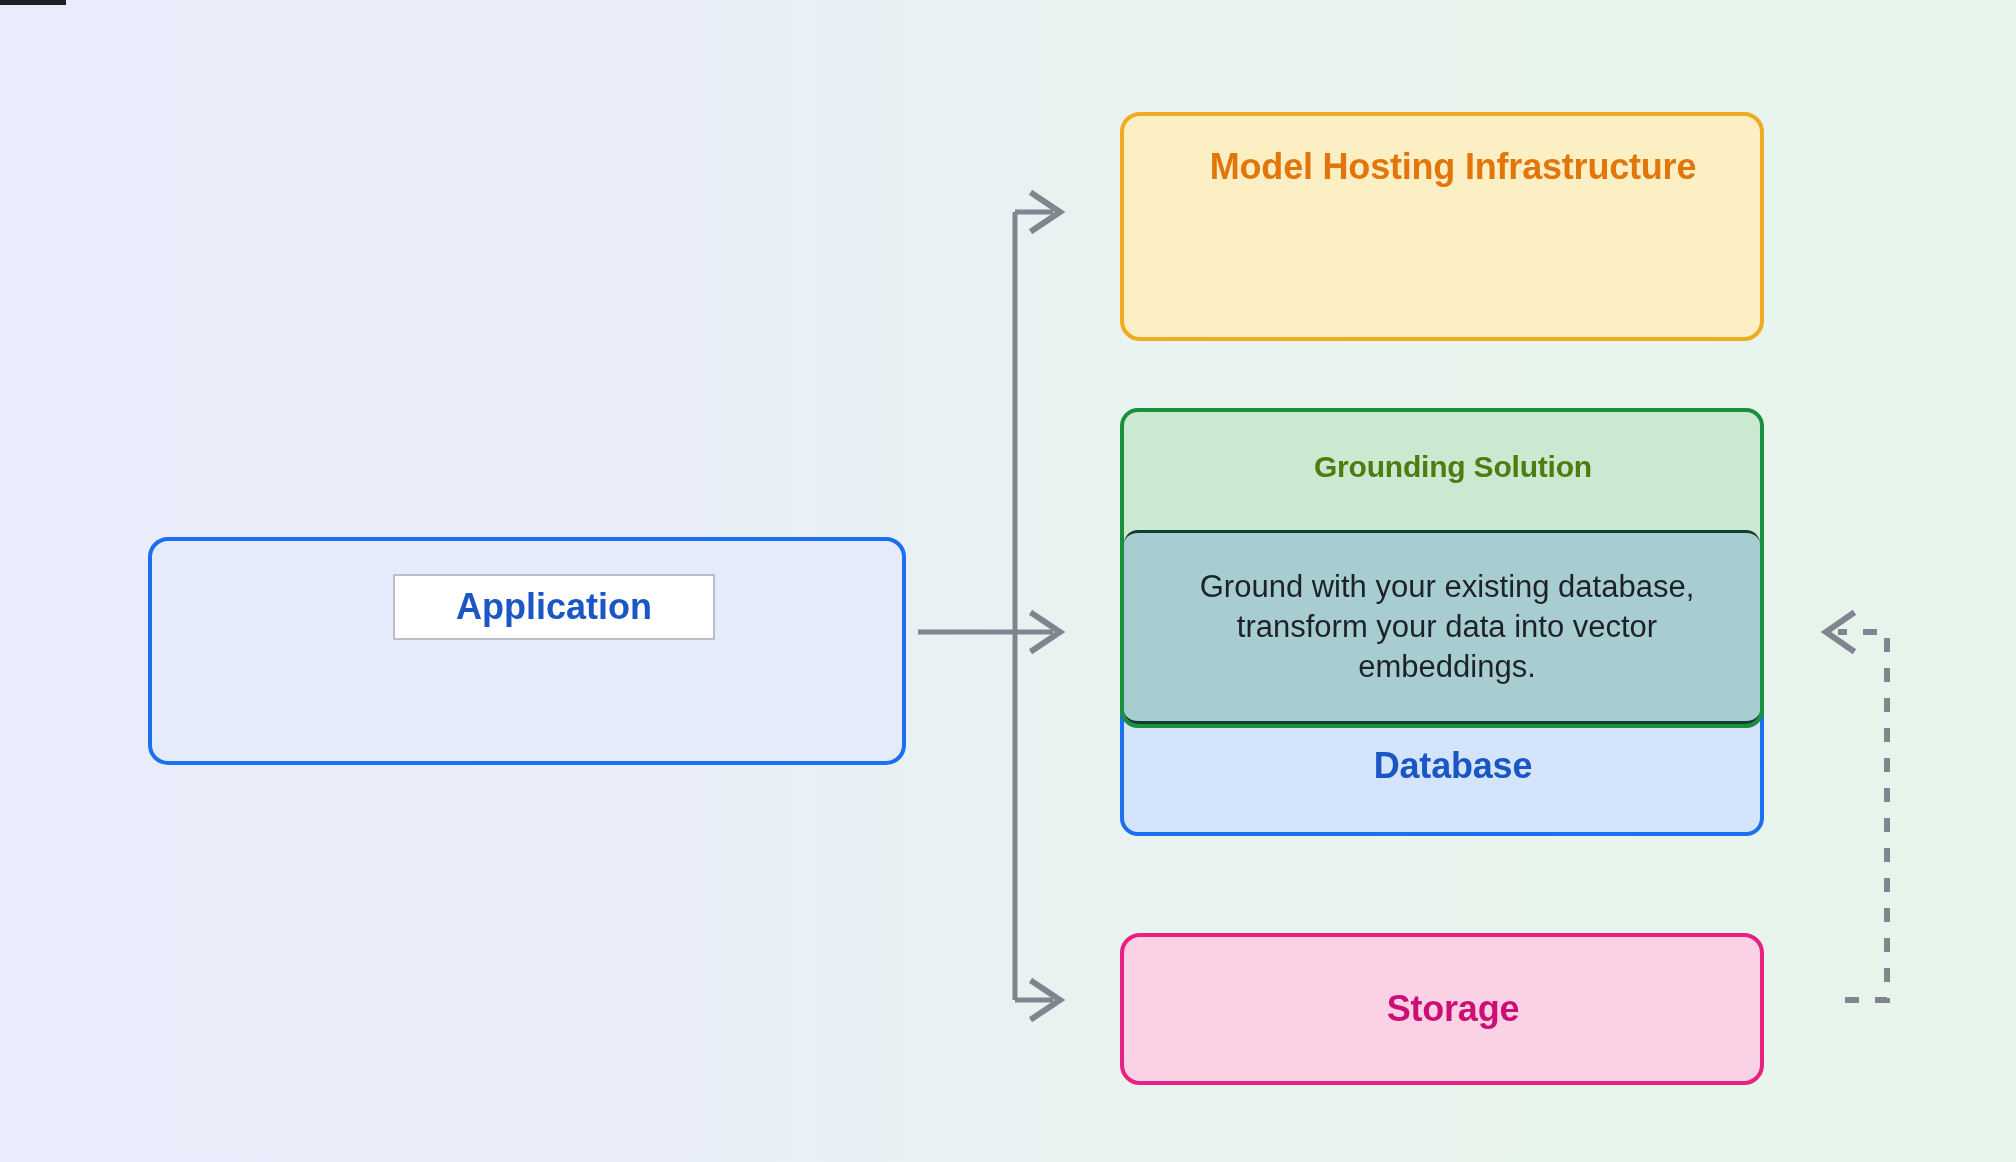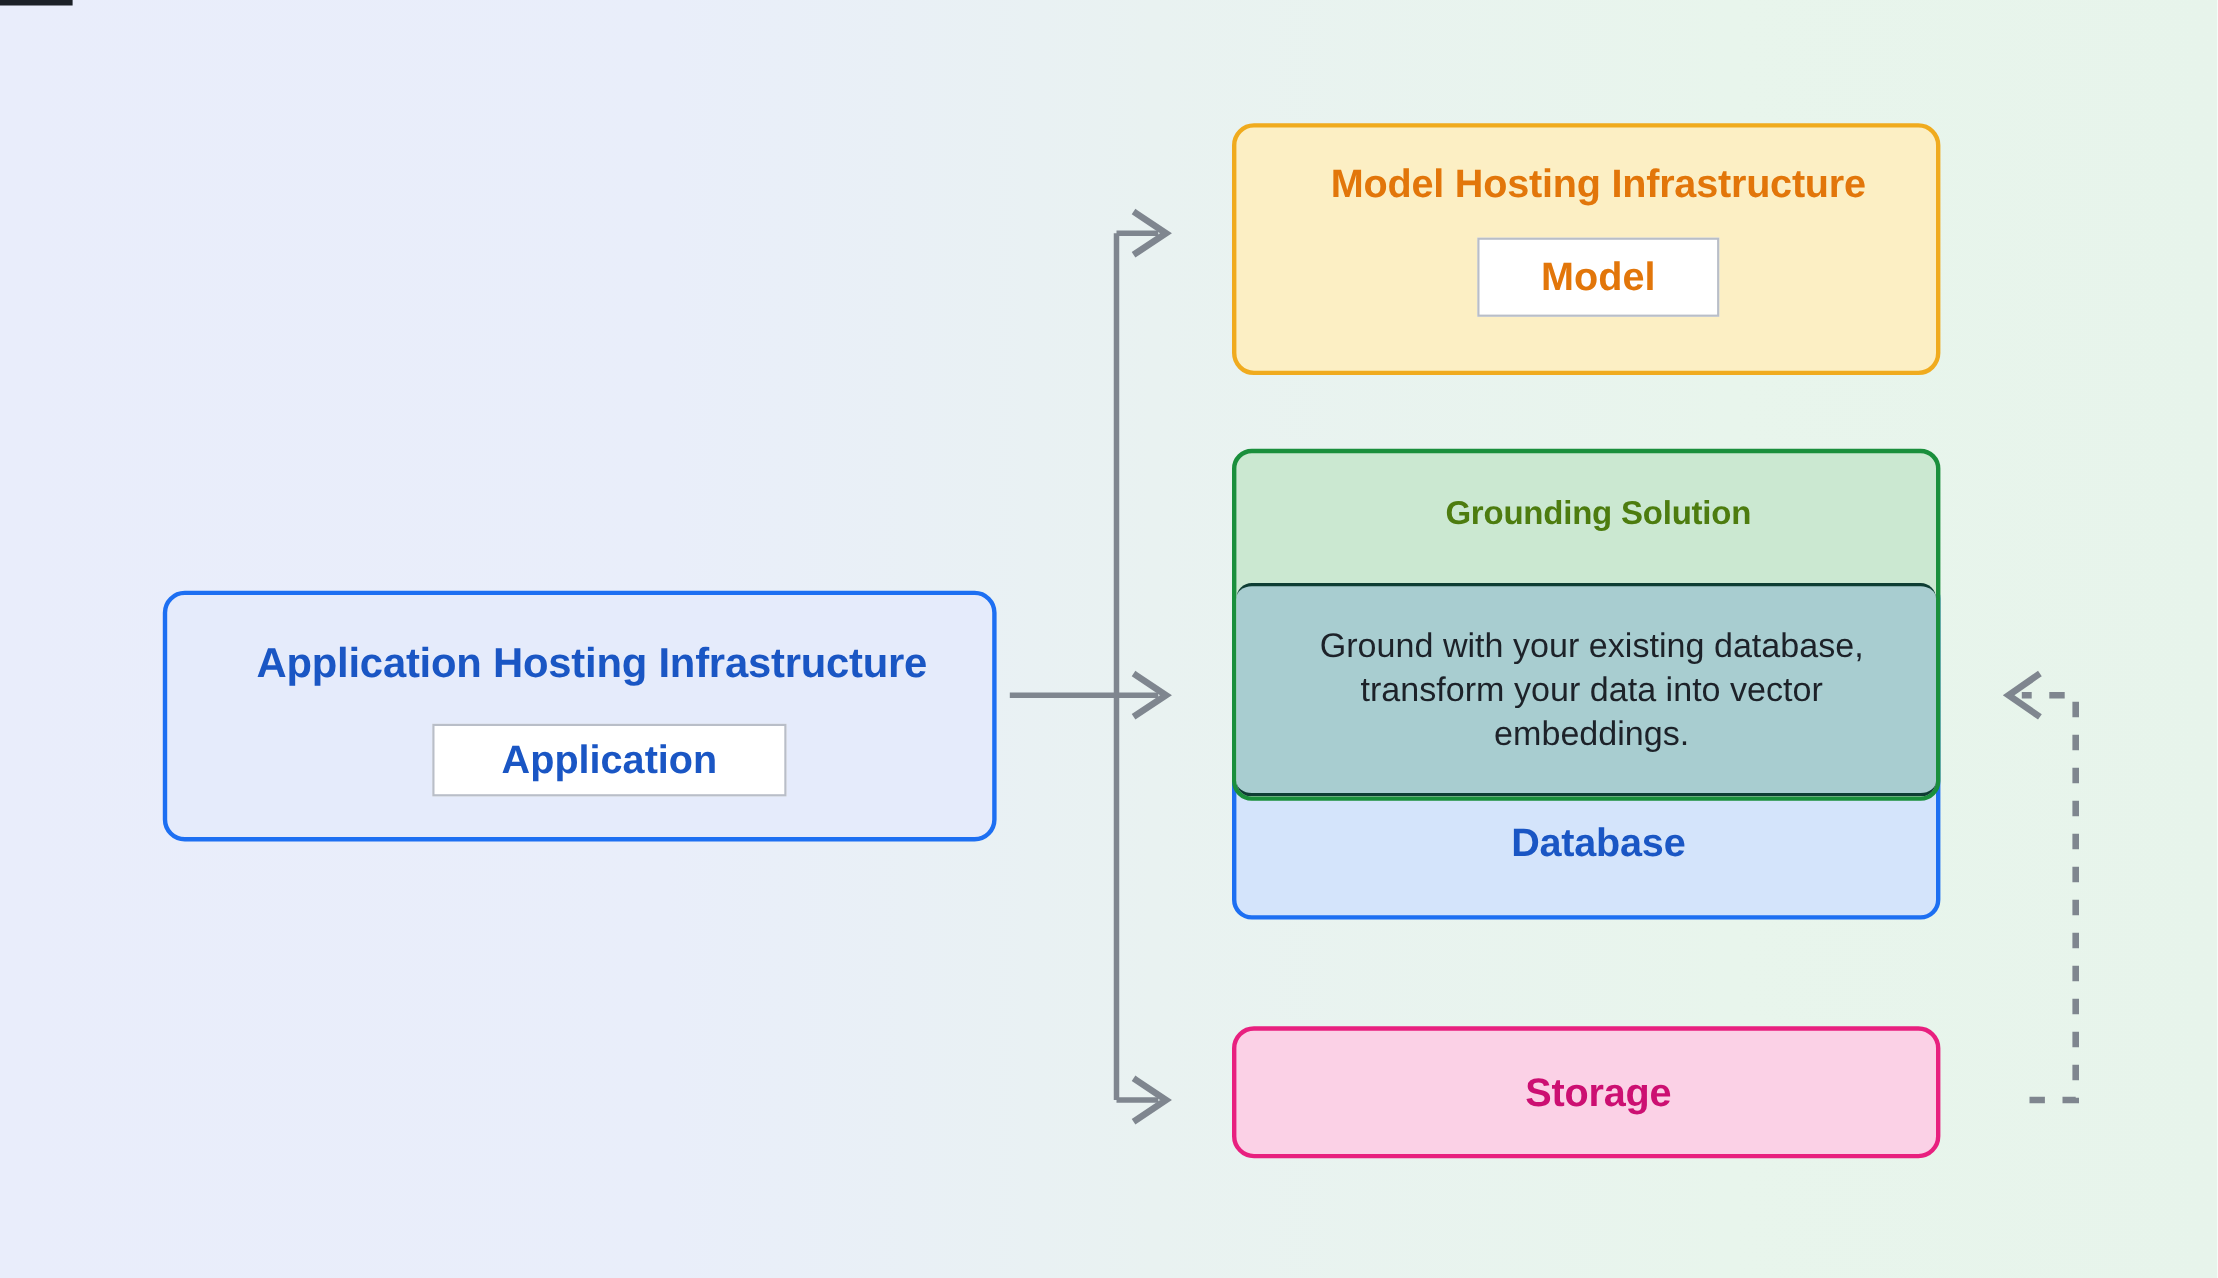--- a/index.html
+++ b/index.html
@@ -154,21 +154,21 @@
     line-height: 1.28;
     text-align: center;
     max-width: 540px;
   }
 
   
   #storage {
     left: 1120px;
     top: 933px;
     width: 644px;
-    height: 120px;
+    height: 152px;
     border: 4px solid #e8207f;
     border-radius: 20px;
     background: #fbd1e6;
     justify-content: center;
   }
   #storage .node-title {
     color: #cc0f72;
     font-size: 36px;
   }
 
@@ -221,27 +221,25 @@
     <path class="conn-head" d="M 1033 614 L 1060 632 L 1033 650"></path>
 
     <path class="conn-line" d="M 1015 1000 L 1053 1000"></path>
     <path class="conn-head" d="M 1033 982 L 1060 1000 L 1033 1018"></path>
 
     <path class="conn-dashed" d="M 1845 1000 L 1887 1000 L 1887 632 L 1838 632"></path>
     <path class="conn-head" d="M 1852 614 L 1826 632 L 1852 650"></path>
   </svg>
 
   <div class="node" id="app-host">
-    <div class="node-title">Application Hosting Infrastructure</div>
     <div class="inner-box">Application</div>
   </div>
 
   <div class="node" id="model-host">
     <div class="node-title">Model Hosting Infrastructure</div>
-    <div class="inner-box">Model</div>
   </div>
 
   <div class="node" id="database">
     <div class="node-title">Database</div>
   </div>
 
   <div class="node" id="grounding">
     <div class="node-title">Grounding Solution</div>
   </div>
 

